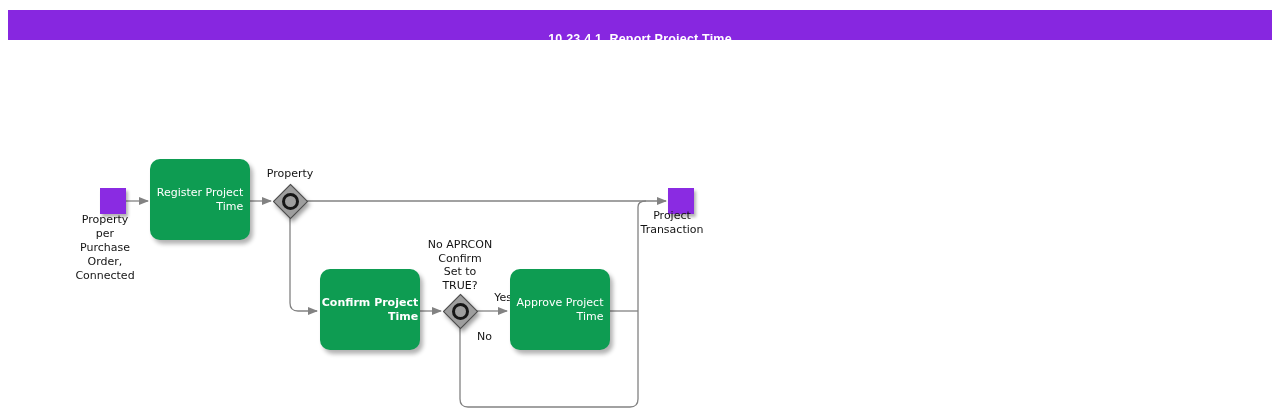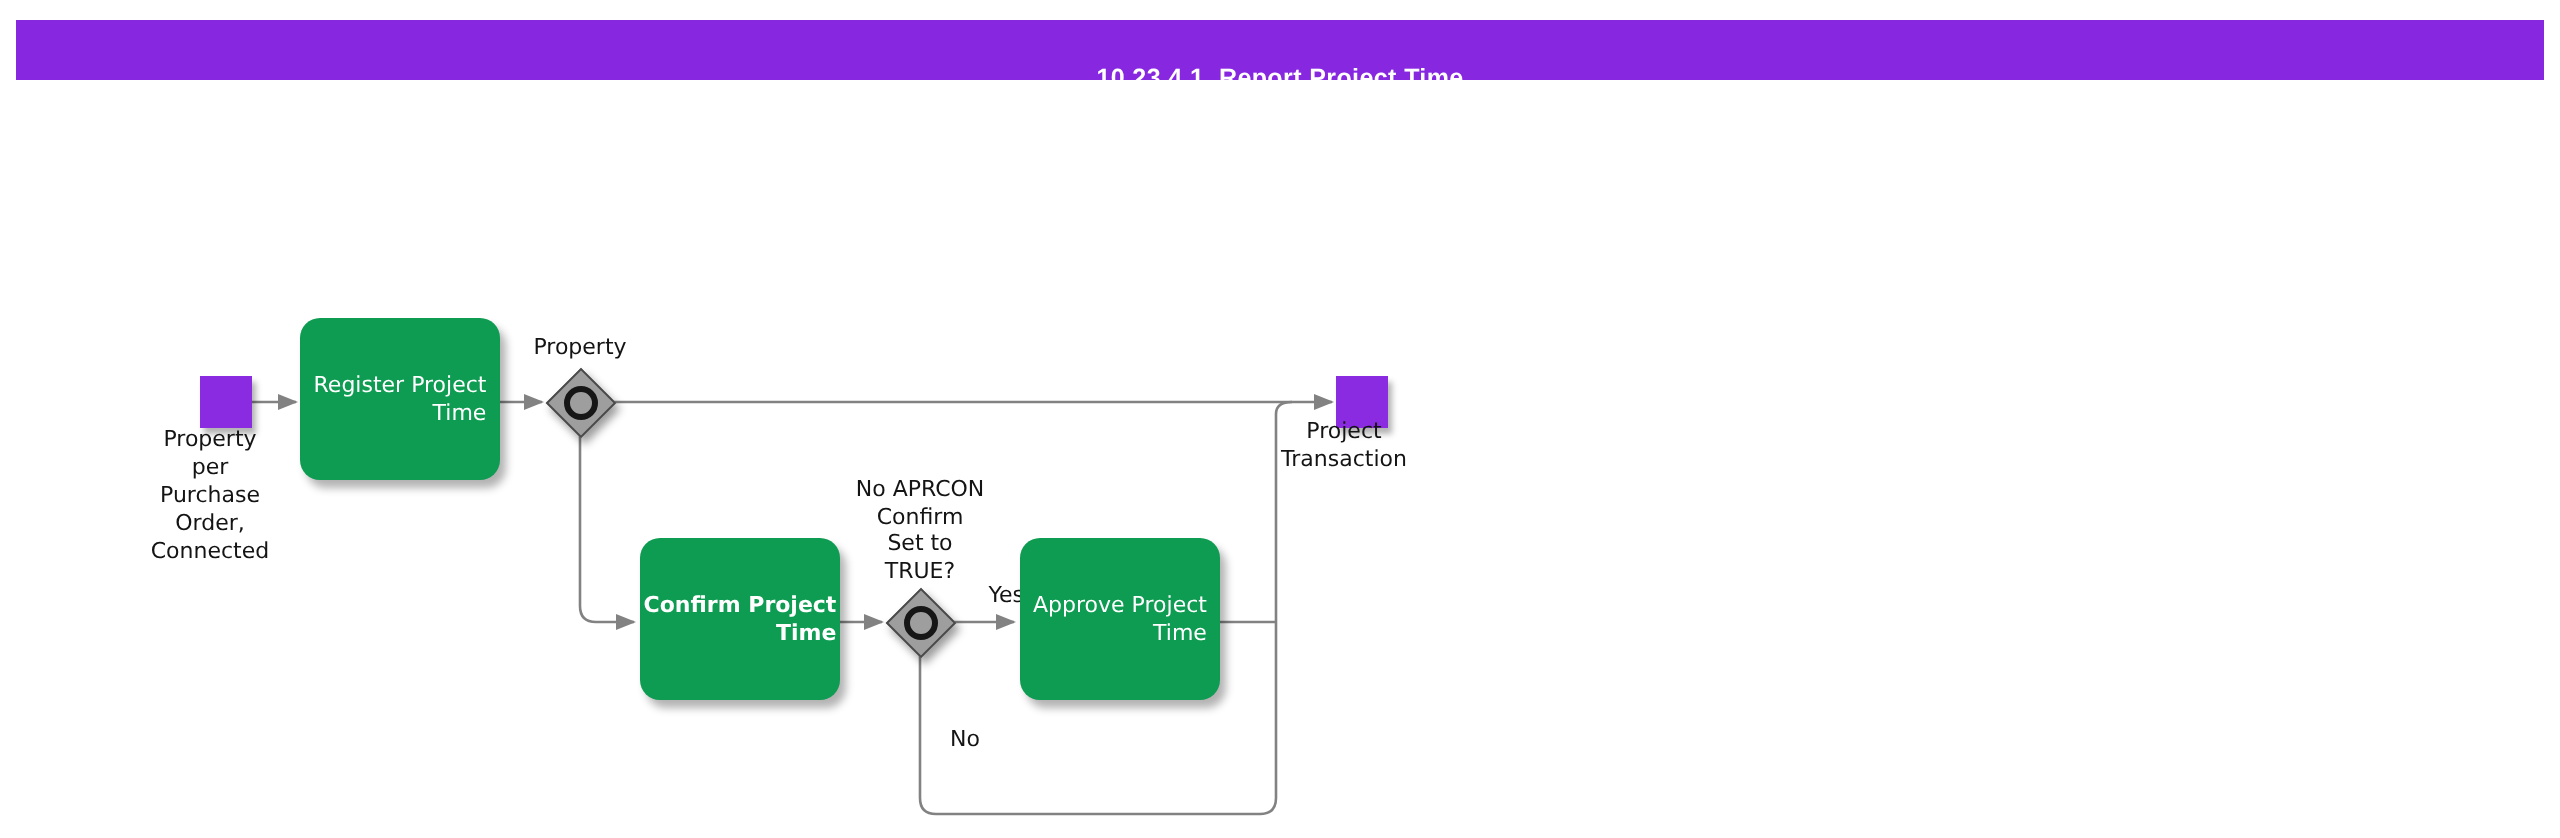--- a/index.html
+++ b/index.html
@@ -55,21 +55,21 @@
   }
   
   .label {
     position:absolute; font-size:11px; line-height:13.5px; color:#141414;
     text-align:center; white-space:pre-line;
   }
   .start-label    { left:45px;  top:213px; width:120px; line-height:14px; }
   .optional-label { left:240px; top:167px; width:100px; }
   .g2-label       { left:395px; top:238px; width:130px; }
   .yes-label      { left:482px; top:291px; width:30px; text-align:right; }
-  .no-label       { left:475px; top:330px; width:30px; text-align:left;margin-top:33px; }
+  .no-label       { left:462px; top:330px; width:30px; text-align:right; }
   .end-label      { left:612px; top:209px; width:120px; line-height:14px; }
 </style>
 </head>
 <body>
 
 <div class="canvas">
 
   <div class="header">
     <span class="header-title">10.23.4.1. Report Project Time</span>
   </div>

